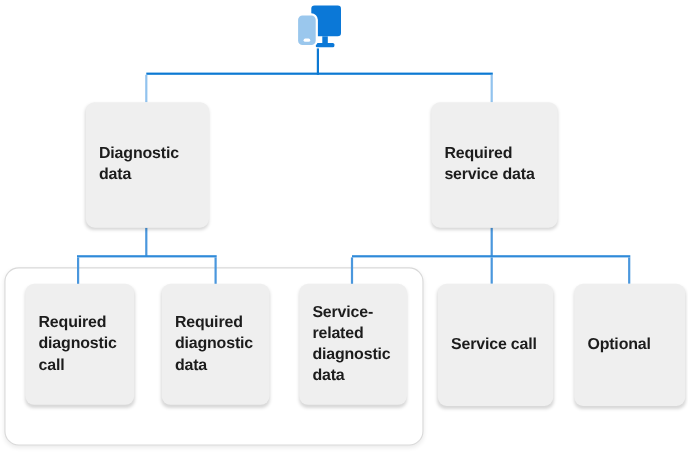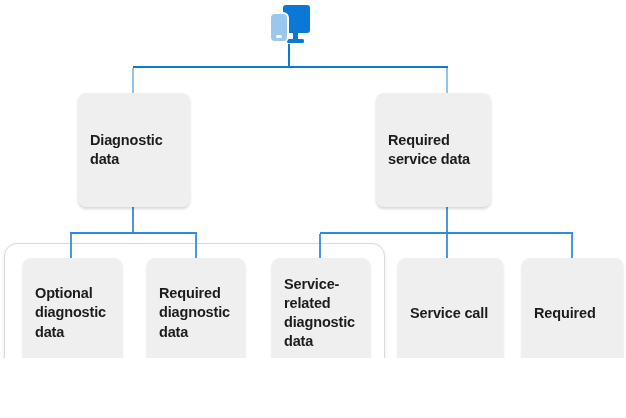--- a/index.html
+++ b/index.html
@@ -11,21 +11,21 @@
     --group-border:#d9d9d9;
     --group-label:#0078d4;
     --monitor-blue:#0b78d7;
     --phone-blue:#9ac7ed;
   }
   *{margin:0;padding:0;box-sizing:border-box;}
   html,body{background:#fff;}
   body{font-family:"Liberation Sans","DejaVu Sans",sans-serif;}
   .canvas{
     position:relative;
-    width:626px;height:358px;
+    width:626px;height:418px;
     background:#fff;
     overflow:hidden;
   }
   
   .line{position:absolute;z-index:1;}
   .h{height:2px;background:var(--connector-dark);}
   .h.mid{background:#2f8ad9;}
   .v{width:2px;background:var(--connector-mid);}
   .v.light{background:var(--connector-light);}
   .v.dark{background:var(--connector-dark);}
@@ -51,21 +51,21 @@
     background:var(--node-fill);
     border-radius:8px;
     box-shadow:0 2px 3px rgba(0,0,0,.16);
     display:flex;align-items:center;
     padding:0 6px 0 12px;
     font-size:14.5px;line-height:1.32;font-weight:700;
     letter-spacing:-0.15px;
     color:var(--node-text);
   }
   .n-diagnostic-data{left:78px;top:93px;width:112px;height:114px;}
-  .n-required-service-data{left:376px;top:93px;width:115px;height:114px;}
+  .n-required-service-data{left:392px;top:93px;width:115px;height:114px;}
   .n-required-diagnostic-data{left:23px;top:258px;width:99px;height:110px;}
   .n-optional-diagnostic-data{left:147px;top:258px;width:98px;height:110px;}
   .n-service-related{left:272px;top:258px;width:98px;height:110px;}
   .n-service-call{left:398px;top:258px;width:105px;height:111px;text-align:right;}
   .n-content{left:522px;top:258px;width:101px;height:111px;}
   
   .root-icon{position:absolute;z-index:2;left:262px;top:3px;width:56px;height:44px;}
   .monitor{position:absolute;left:21px;top:2px;width:27px;height:28px;background:var(--monitor-blue);border-radius:3px;}
   .stand-stem{position:absolute;left:31px;top:30px;width:5px;height:8px;background:var(--monitor-blue);}
   .stand-base{position:absolute;left:25px;top:36px;width:17px;height:4px;background:var(--monitor-blue);border-radius:1.5px;}
@@ -112,29 +112,29 @@
   <div class="line v" style="left:571px;top:234px;height:24px;"></div>
 
   <div class="node n-diagnostic-data">
     <span>Diagnostic data</span>
   </div>
   <div class="node n-required-service-data">
     <span>Required service data</span>
   </div>
 
   <div class="node n-required-diagnostic-data">
-    <span>Optional diagnostic data</span>
+    <span>Required diagnostic call</span>
   </div>
   <div class="node n-optional-diagnostic-data">
     <span>Required diagnostic data</span>
   </div>
   <div class="node n-service-related">
     <span>Service-related diagnostic data</span>
   </div>
   <div class="node n-service-call">
     <span>Service call</span>
   </div>
   <div class="node n-content">
-    <span>Required</span>
+    <span>Optional</span>
   </div>
 
 
 </div>
 
 </body></html>

